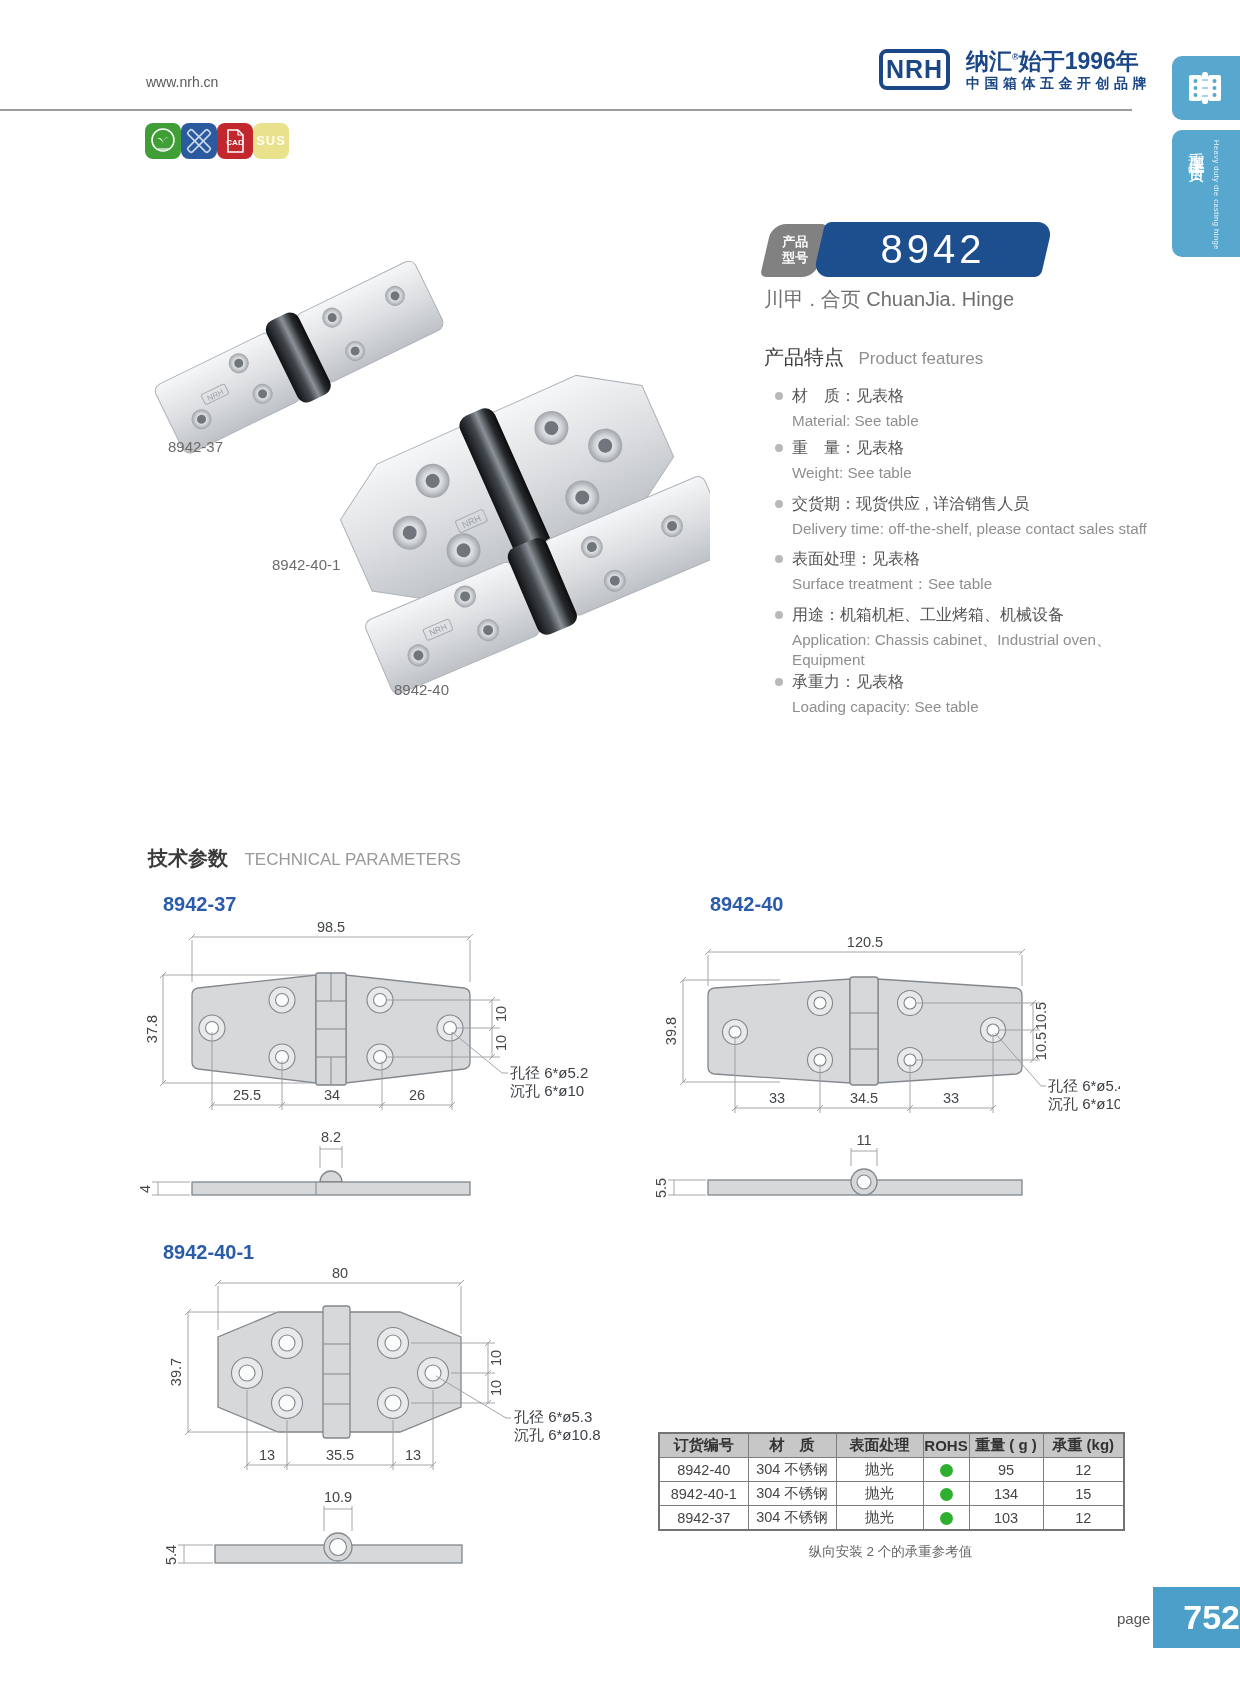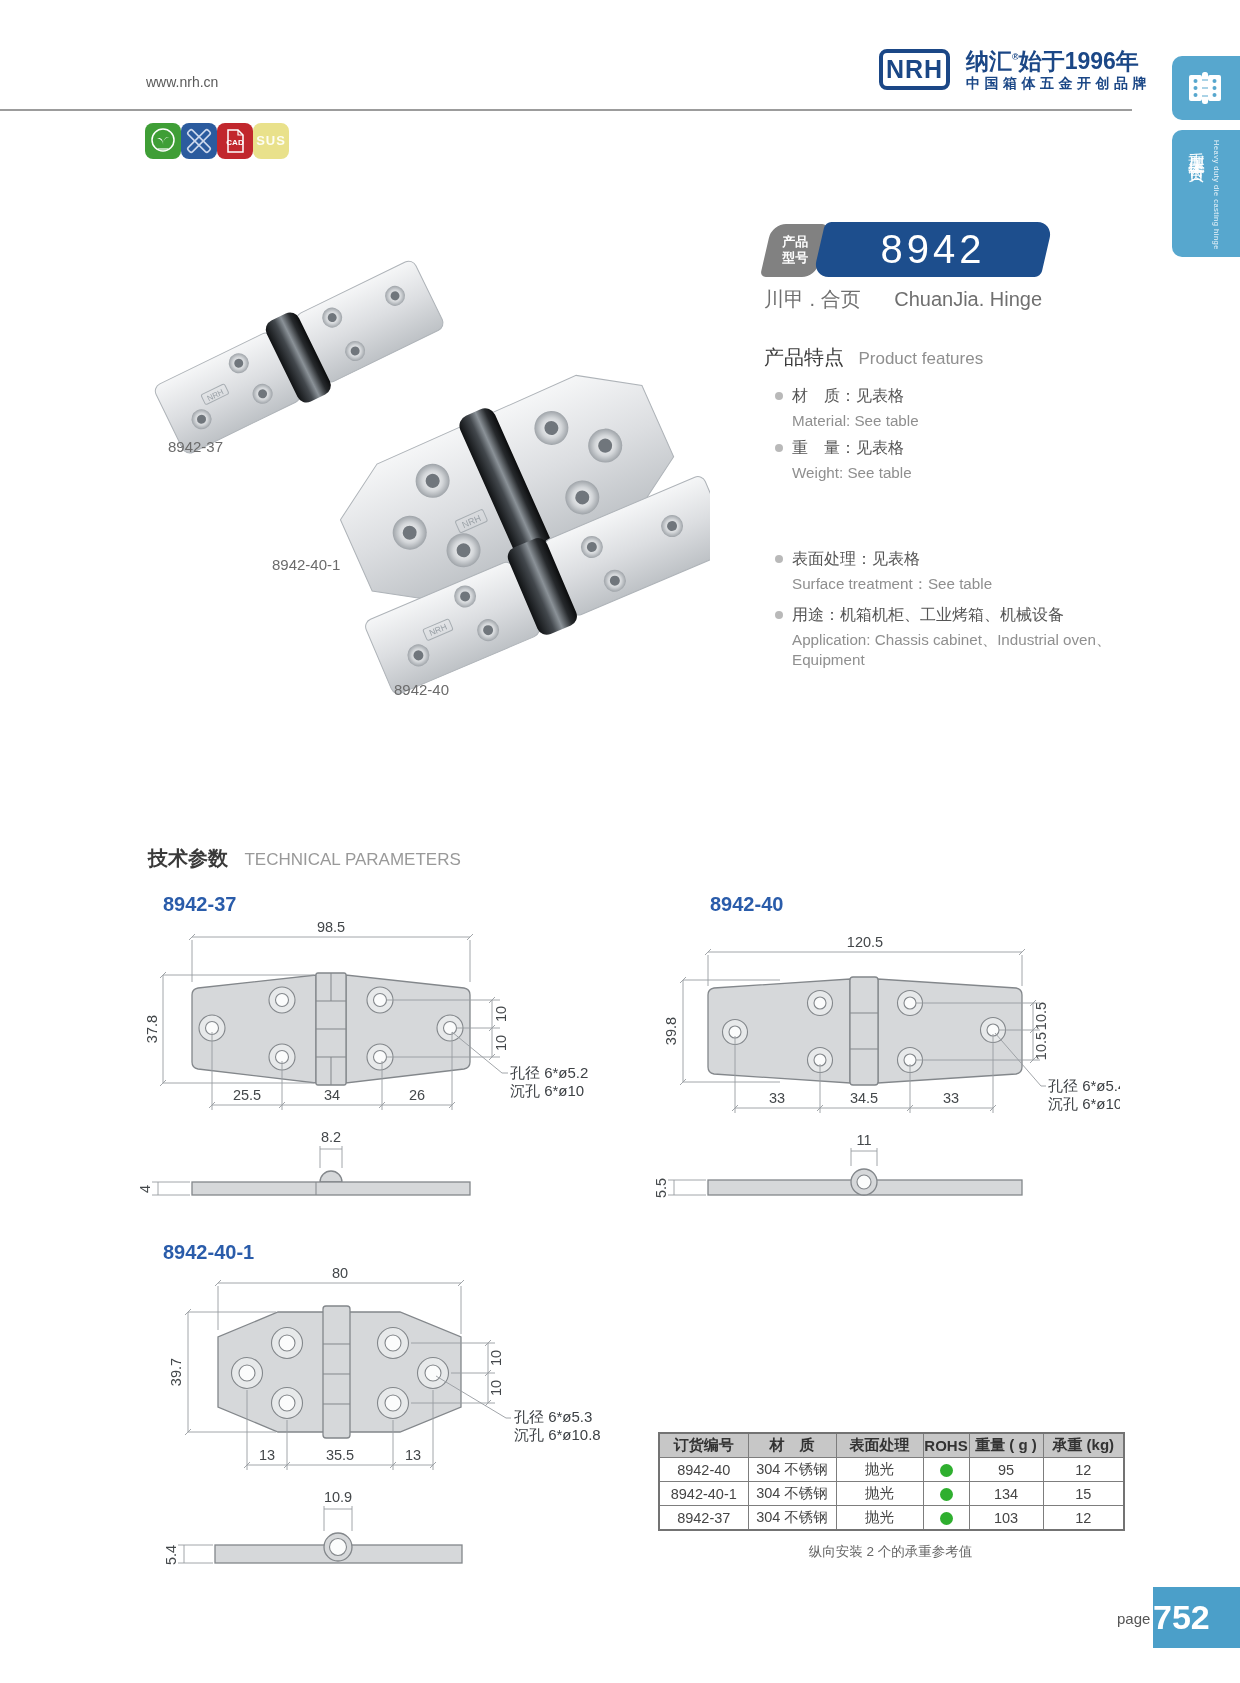--- a/index.html
+++ b/index.html
@@ -104,47 +104,57 @@
       <div>产品</div>
       <div>型号</div>
     </div>
   </div>
   <div class="abs" style="left:819px;top:222px;width:228px;height:55px;background:#1d4e8d;transform:skewX(-13deg);
               border-radius:6px 16px 6px 16px">
     <div style="transform:skewX(13deg);text-align:center;line-height:54px;color:#fff;font-size:40px;letter-spacing:4px">8942</div>
   </div>
   <div class="abs" style="left:764px;top:286px;font-size:20px;color:#6f6f6f;white-space:nowrap">
     <span>川甲 . 合页</span>
-    <span style="margin-left:28px">ChuanJia. Hinge</span>
+    <span style="">ChuanJia. Hinge</span>
   </div>
 
   <div class="abs" style="left:764px;top:344px;white-space:nowrap">
     <span style="font-size:20px;font-weight:normal;color:#3b3b3b">产品特点</span>
     <span style="font-size:17px;color:#8f8f8f;margin-left:10px">Product features</span>
   </div>
 
   <div class="feat" style="top:438px">
     <span class="bdot"></span>
     <div class="cn">重　量：见表格</div>
     <div class="en">Weight: See table</div>
   </div>
   <div class="feat" style="top:386px">
     <span class="bdot"></span>
     <div class="cn">材　质：见表格</div>
     <div class="en">Material: See table</div>
   </div>
+  <div class="feat" style="top:494px">
+    <span class="bdot"></span>
+    <div class="cn">交货期：现货供应 , 详洽销售人员</div>
+    <div class="en">Delivery time: off-the-shelf, please contact sales staff</div>
+  </div>
   <div class="feat" style="top:605px">
     <span class="bdot"></span>
     <div class="cn">用途：机箱机柜、工业烤箱、机械设备</div>
     <div class="en" style="width:362px">Application: Chassis cabinet、Industrial oven、Equipment</div>
   </div>
   <div class="feat" style="top:549px">
     <span class="bdot"></span>
     <div class="cn">表面处理：见表格</div>
     <div class="en">Surface treatment：See table</div>
+  </div>
+  <div class="feat" style="top:672px">
+    <span class="bdot"></span>
+    <div class="cn">承重力：见表格</div>
+    <div class="en">Loading capacity: See table</div>
   </div>
 
   <svg class="abs" style="left:110px;top:190px" width="600" height="520" viewBox="0 0 600 520">
     <defs>
       <linearGradient id="metal" x1="0" y1="0" x2="0" y2="1">
         <stop offset="0" stop-color="#f5f6f7"></stop>
           <stop offset=".5" stop-color="#dcdee1"></stop>
           <stop offset="1" stop-color="#bec2c6"></stop>
       </linearGradient>
       <linearGradient id="pin" x1="0" y1="0" x2="1" y2="0">
@@ -421,16 +431,16 @@
         <td><span class="gdot"></span></td>
         <td>103</td>
         <td>12</td>
       </tr>
     </tbody>
   </table>
   <div class="abs" style="left:658px;top:1543px;width:465px;text-align:center;font-size:13.5px;color:#666">纵向安装 2 个的承重参考值</div>
 
   <div class="abs" style="left:1117px;top:1610px;font-size:15px;color:#555">page</div>
   <div class="abs" style="left:1153px;top:1587px;width:87px;height:61px;background:#4b9fc9">
-    <div style="text-align:left;line-height:61px;color:#fff;font-size:34px;font-weight:bold">752</div>
+    <div style="text-align:right;line-height:61px;color:#fff;font-size:34px;font-weight:bold">752</div>
   </div>
 
 </div>
 
 </body></html>

